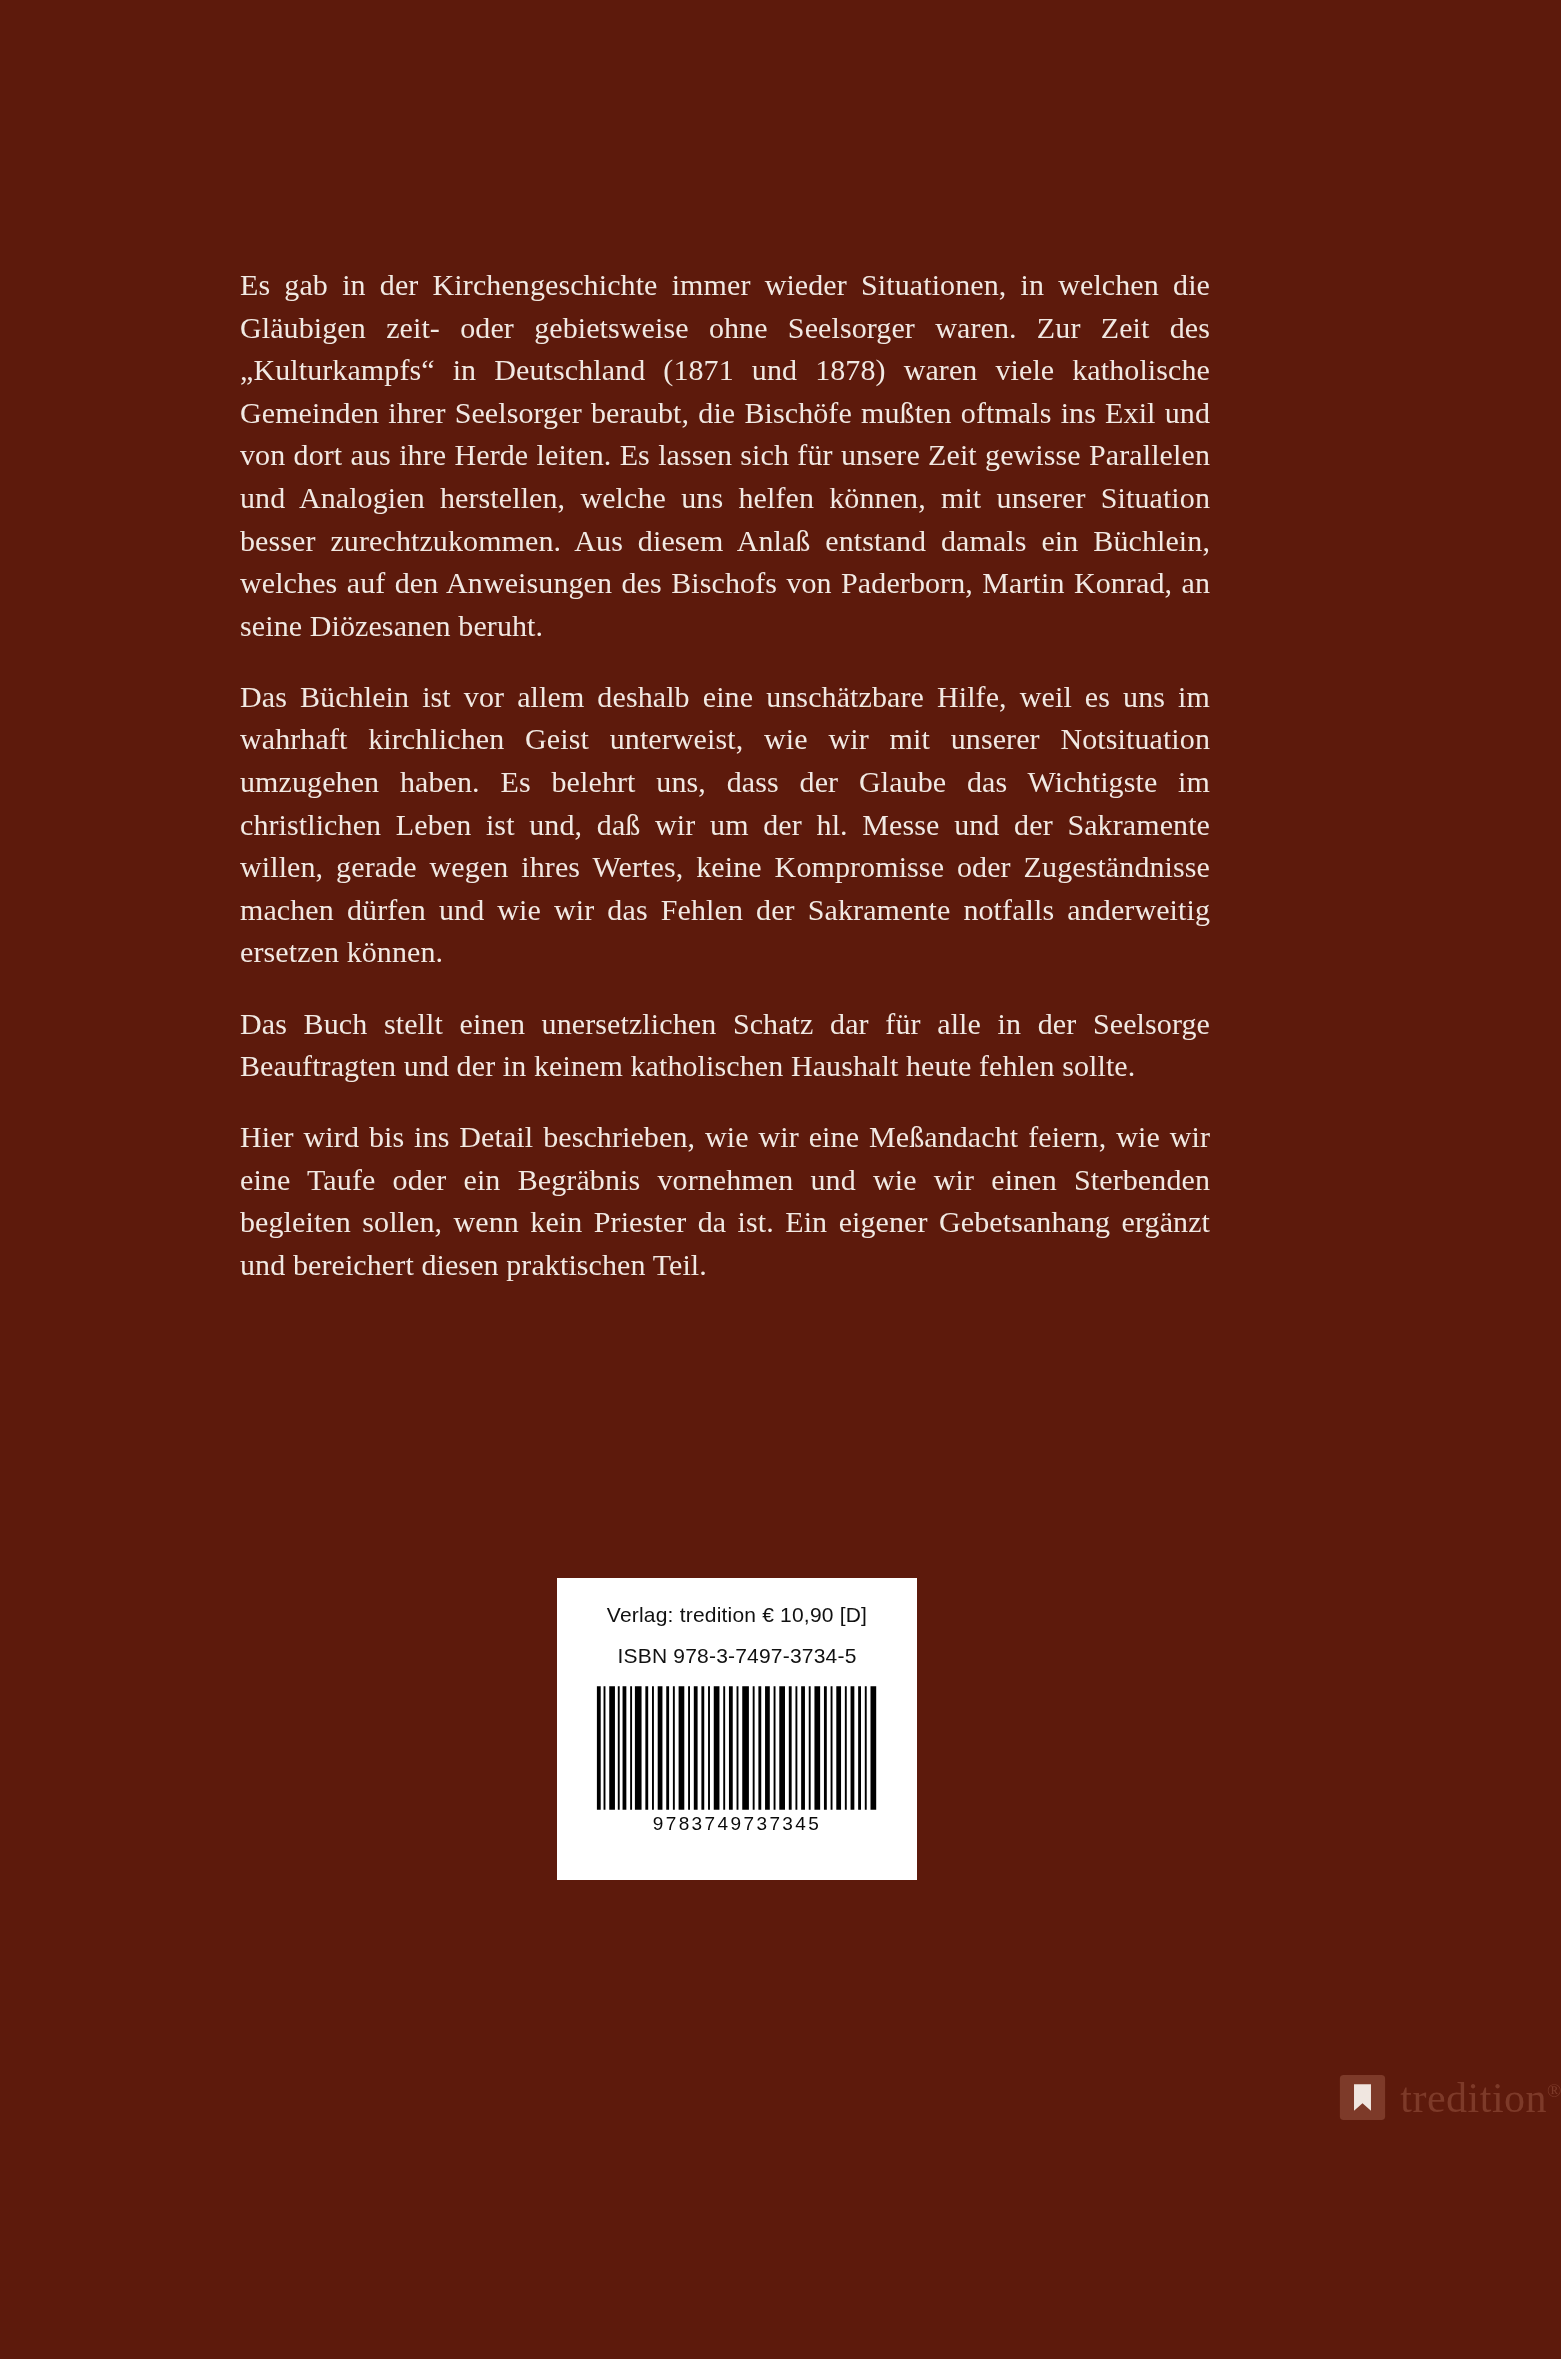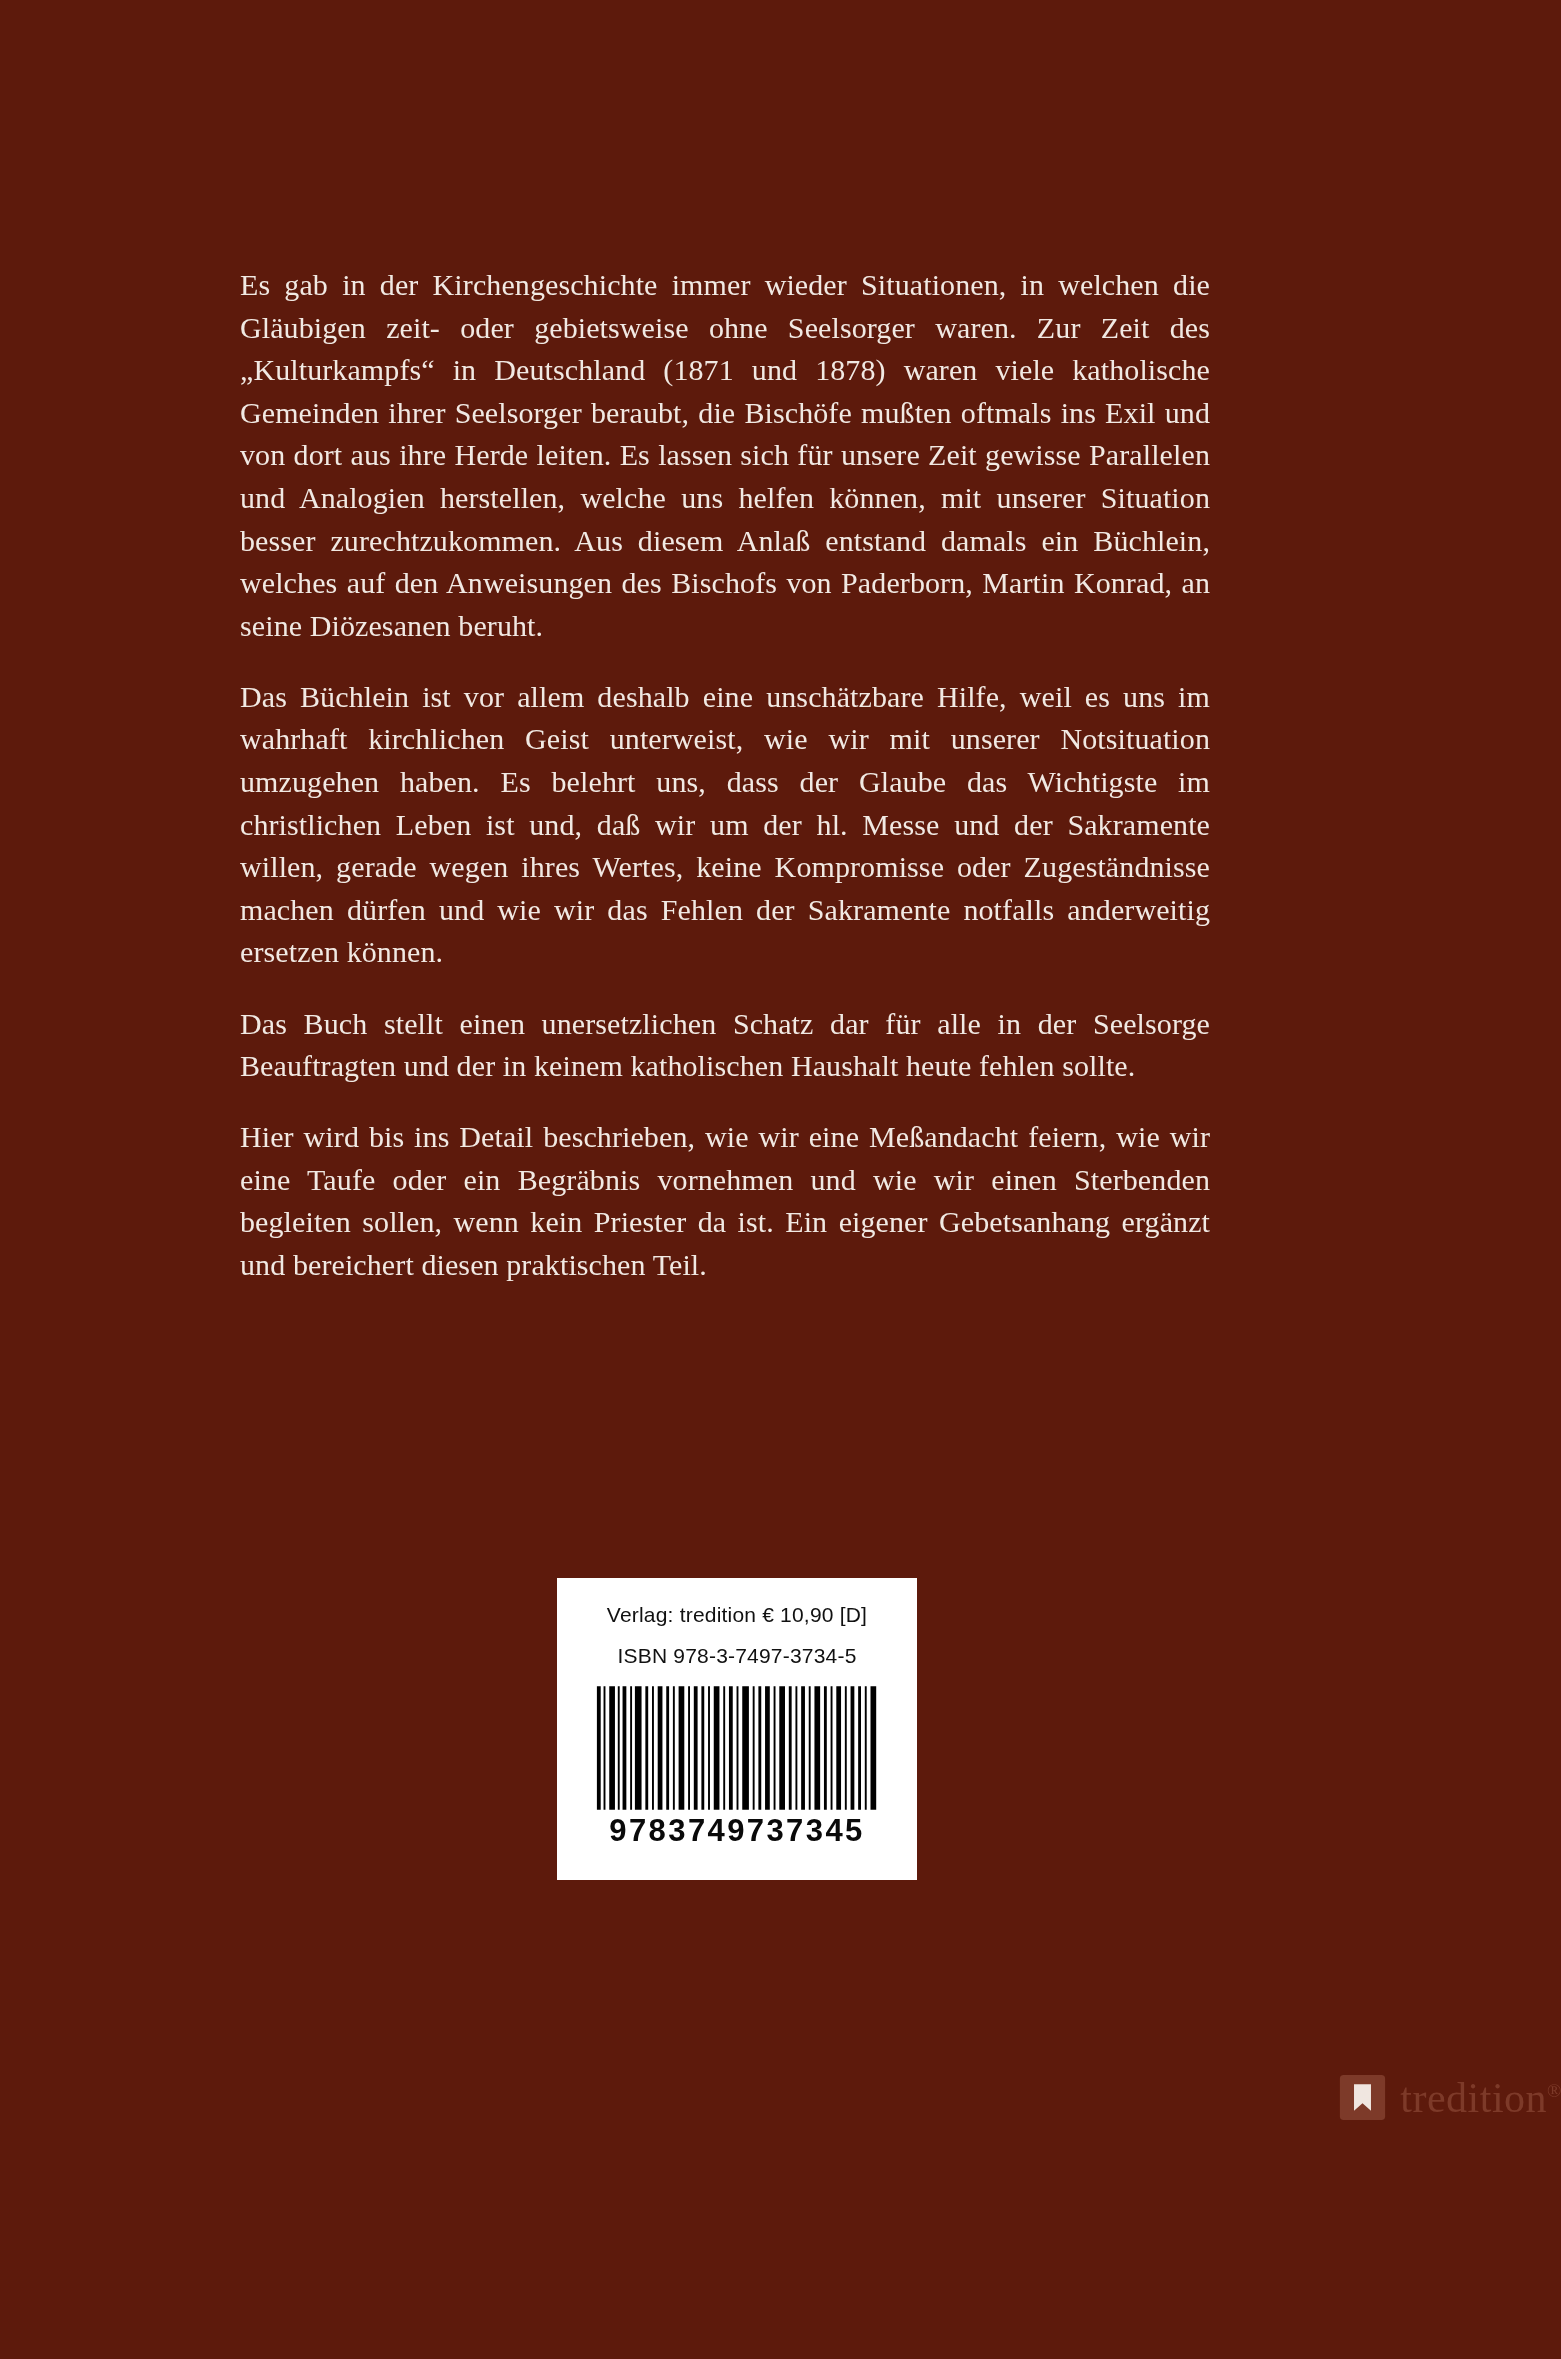--- a/index.html
+++ b/index.html
@@ -59,22 +59,22 @@
     margin-top: 8px;
   }
   .barcode {
     margin: 13.3px auto 0 auto;
     width: 285px;
     height: 124px;
     display: block;
   }
   .barcode-digits {
     font-family: "Liberation Sans", sans-serif;
-    font-size: 31px;
-    font-weight: bold;
+    font-size: 19px;
+    font-weight: normal;
     color: #0a0a0a;
     letter-spacing: 2.4px;
     margin-top: 3.8px;
   }
 
   .publisher {
     position: absolute;
     left: 0;
     top: 2073px;
     width: 100%;

